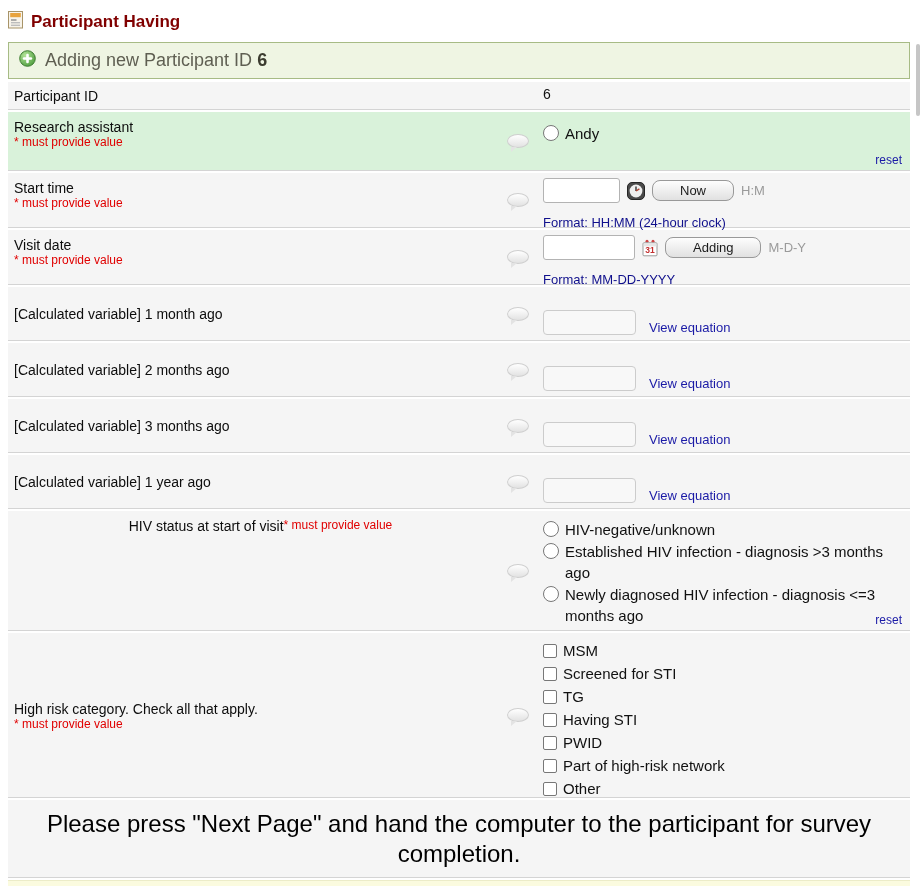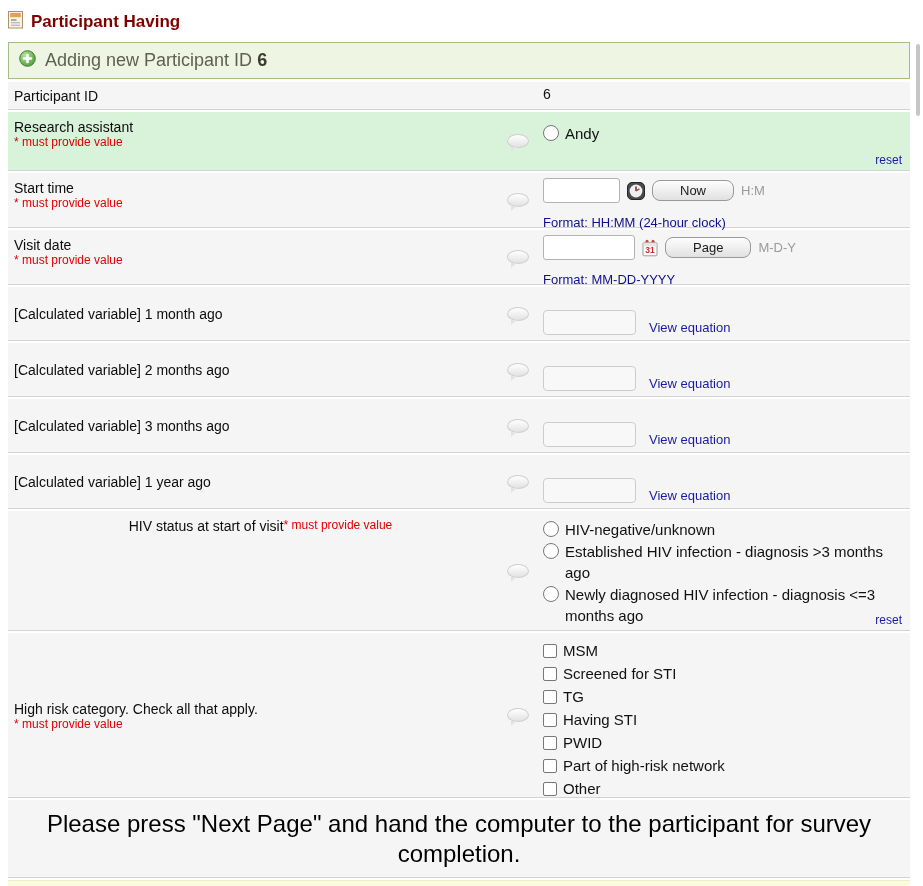--- a/index.html
+++ b/index.html
@@ -218,21 +218,21 @@
           <input class="txt date" value="" style="">
           <span style="line-height:0">
             <svg width="16" height="18" viewBox="0 0 16 18">
               <circle cx="5" cy="2.3" r="1.5" fill="#cc4444"></circle>
               <circle cx="11" cy="2.3" r="1.5" fill="#cc4444"></circle>
               <rect x="1" y="3.8" width="14" height="13" rx="1" fill="#fff" stroke="#9a9a9a"></rect>
               <rect x="1.6" y="4.4" width="12.8" height="3" fill="#e6e6e6"></rect>
               <text x="8" y="14.4" font-size="8.5" font-weight="bold" fill="#c32f2f" text-anchor="middle" font-family="Liberation Sans, sans-serif">31</text>
             </svg>
           </span>
-          <button class="btn">Page</button>
+          <button class="btn">Adding</button>
           <span class="hint">M-D-Y</span>
         </div>
         <div class="fmt">Format: MM-DD-YYYY</div>
       </div>
     </div>
 
     <div class="row calc">
       <div class="cell-label">
         <span class="qlabel">[Calculated variable] 1 month ago</span>
       </div>

